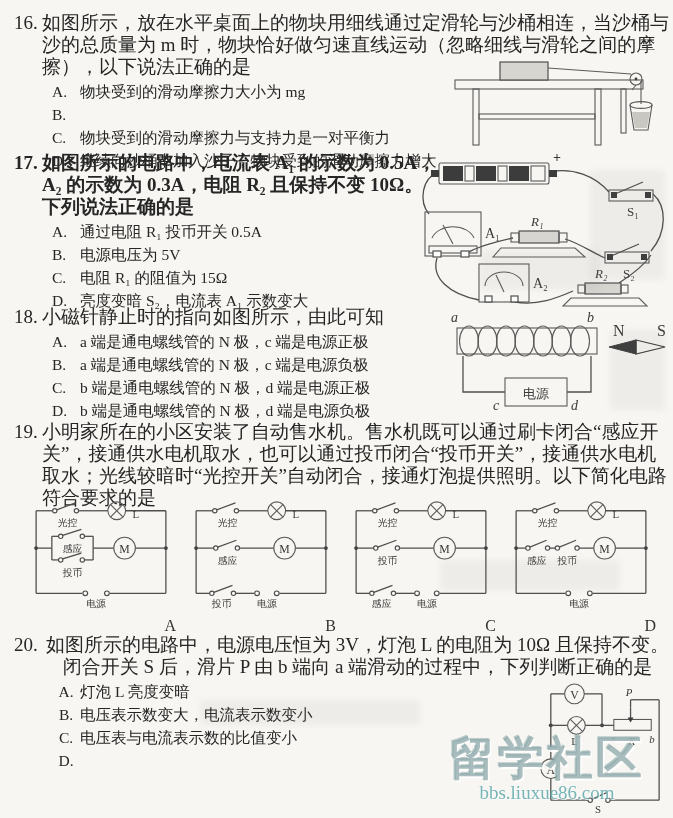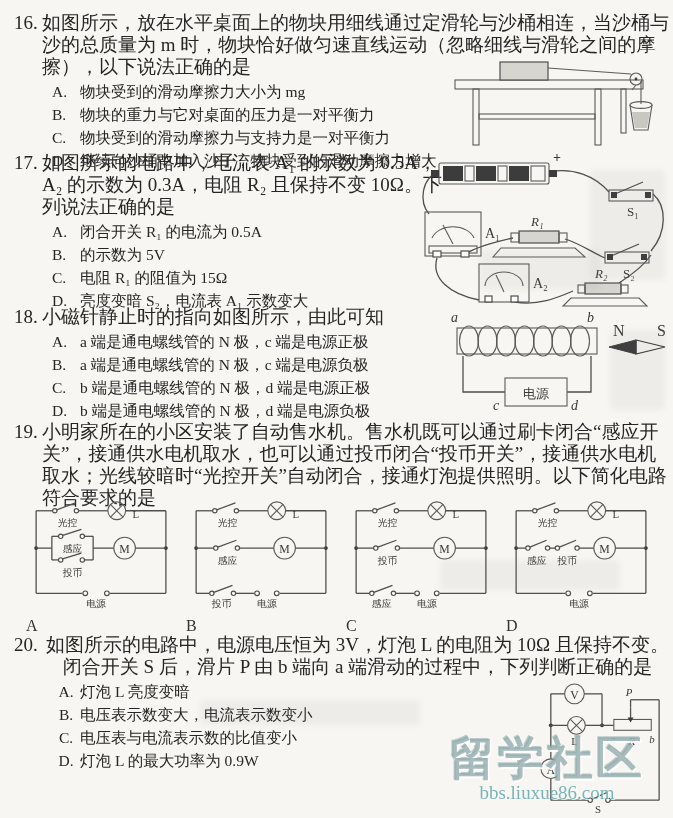--- a/index.html
+++ b/index.html
@@ -19,21 +19,21 @@
   svg{display:block;}
   svg text{font-family:"Liberation Serif","DejaVu Serif",serif;fill:#3a3a3a;}
   svg .it{font-style:italic;}
   .wire{stroke:#4f4f4f;stroke-width:1.3;fill:none;}
   .thin{stroke:#5a5a5a;stroke-width:1.1;fill:none;}
   .fillg{fill:#d7d5d0;stroke:#4f4f4f;stroke-width:1.2;}
   .filld{fill:#3c3c3c;stroke:none;}
   .node{fill:#3c3c3c;stroke:none;}
   .term{fill:#fdfdfb;stroke:#4f4f4f;stroke-width:1.2;}
   .circuit-row{position:absolute;left:26px;top:76px;display:flex;gap:10px;}
-  .circuit{width:150px;text-align:left;}
+  .circuit{width:150px;text-align:right;}
   .circuit-label{font-size:16px;margin-top:4px;color:#333;}
   .watermark{position:absolute;left:449px;top:735px;z-index:9;pointer-events:none;text-align:center;}
   .wm-title{
     font-size:46px;font-weight:bold;letter-spacing:3px;line-height:48px;
     color:rgba(148,172,174,0.80);
     text-shadow:1.5px 1.5px 0 rgba(255,255,255,0.9),-1px -1px 0 rgba(110,150,153,0.45);
   }
   .wm-url{
     font-size:19px;line-height:20px;margin-top:0;
     color:rgba(95,168,172,0.85);
@@ -49,21 +49,20 @@
     <span class="qnum">16.</span>
     <span>如图所示，放在水平桌面上的物块用细线通过定滑轮与沙桶相连，当沙桶与沙的总质量为 m 时，物块恰好做匀速直线运动（忽略细线与滑轮之间的摩擦），以下说法正确的是</span>
   </div>
   <div class="opts" style="width:450px;">
     <div class="opt">
         <span class="opt-label">A.</span>
         <span>物块受到的滑动摩擦力大小为 mg</span>
       </div>
     <div class="opt">
         <span class="opt-label">B.</span>
-        <span>物块的重力与它对桌面的压力是一对平衡力</span>
       </div>
     <div class="opt">
         <span class="opt-label">C.</span>
         <span>物块受到的滑动摩擦力与支持力是一对平衡力</span>
       </div>
     <div class="opt">
         <span class="opt-label">D.</span>
         <span>继续向沙桶中加入沙子，物块受到的滑动摩擦力增大</span>
       </div>
   </div>
@@ -88,32 +87,32 @@
       <g>
         <ellipse class="thin" cx="196" cy="51" rx="11" ry="3.4"></ellipse>
         <path class="thin" d="M185,51 L189,76 L203,76 L207,51"></path>
         <path d="M187,58 L190,74 L202,74 L205,58 Z" fill="#c9c7c2" stroke="none"></path>
       </g>
     </svg>
   </div>
 </section>
 
 <section class="q" style="top:152px;height:154px;">
-  <div class="qhead" style="width:400px;">
+  <div class="qhead" style="width:400px;font-weight:bold;">
     <span class="qnum">17.</span>
     <span>如图所示的电路中，电流表 A₁ 的示数为 0.5A，A₂ 的示数为 0.3A，电阻 R₂ 且保持不变 10Ω。下列说法正确的是</span>
   </div>
   <div class="opts">
     <div class="opt">
         <span class="opt-label">A.</span>
-        <span>闭合开关 R₁ 的电流为 0.5A</span>
+        <span>通过电阻 R₁ 投币开关 0.5A</span>
       </div>
     <div class="opt">
         <span class="opt-label">B.</span>
-        <span>的示数为 5V</span>
+        <span>电源电压为 5V</span>
       </div>
     <div class="opt">
         <span class="opt-label">C.</span>
         <span>电阻 R₁ 的阻值为 15Ω</span>
       </div>
     <div class="opt">
         <span class="opt-label">D.</span>
         <span>亮度变暗 S₂，电流表 A₁ 示数变大</span>
       </div>
   </div>
@@ -484,21 +483,20 @@
     <div class="opt">
         <span class="opt-label">B.</span>
         <span>电压表示数变大，电流表示数变小</span>
       </div>
     <div class="opt">
         <span class="opt-label">C.</span>
         <span>电压表与电流表示数的比值变小</span>
       </div>
     <div class="opt">
         <span class="opt-label">D.</span>
-        <span>灯泡 L 的最大功率为 0.9W</span>
       </div>
   </div>
   <div class="diagram" style="right:6px;top:48px;">
     <svg width="128" height="134" viewBox="0 0 130 136">
 
       <line class="wire" x1="12" y1="12" x2="26" y2="12"></line>
       <g>
         <circle class="thin" cx="36" cy="12" r="10"></circle>
         <text x="36" y="17" font-size="12" text-anchor="middle">V</text>
       </g>

